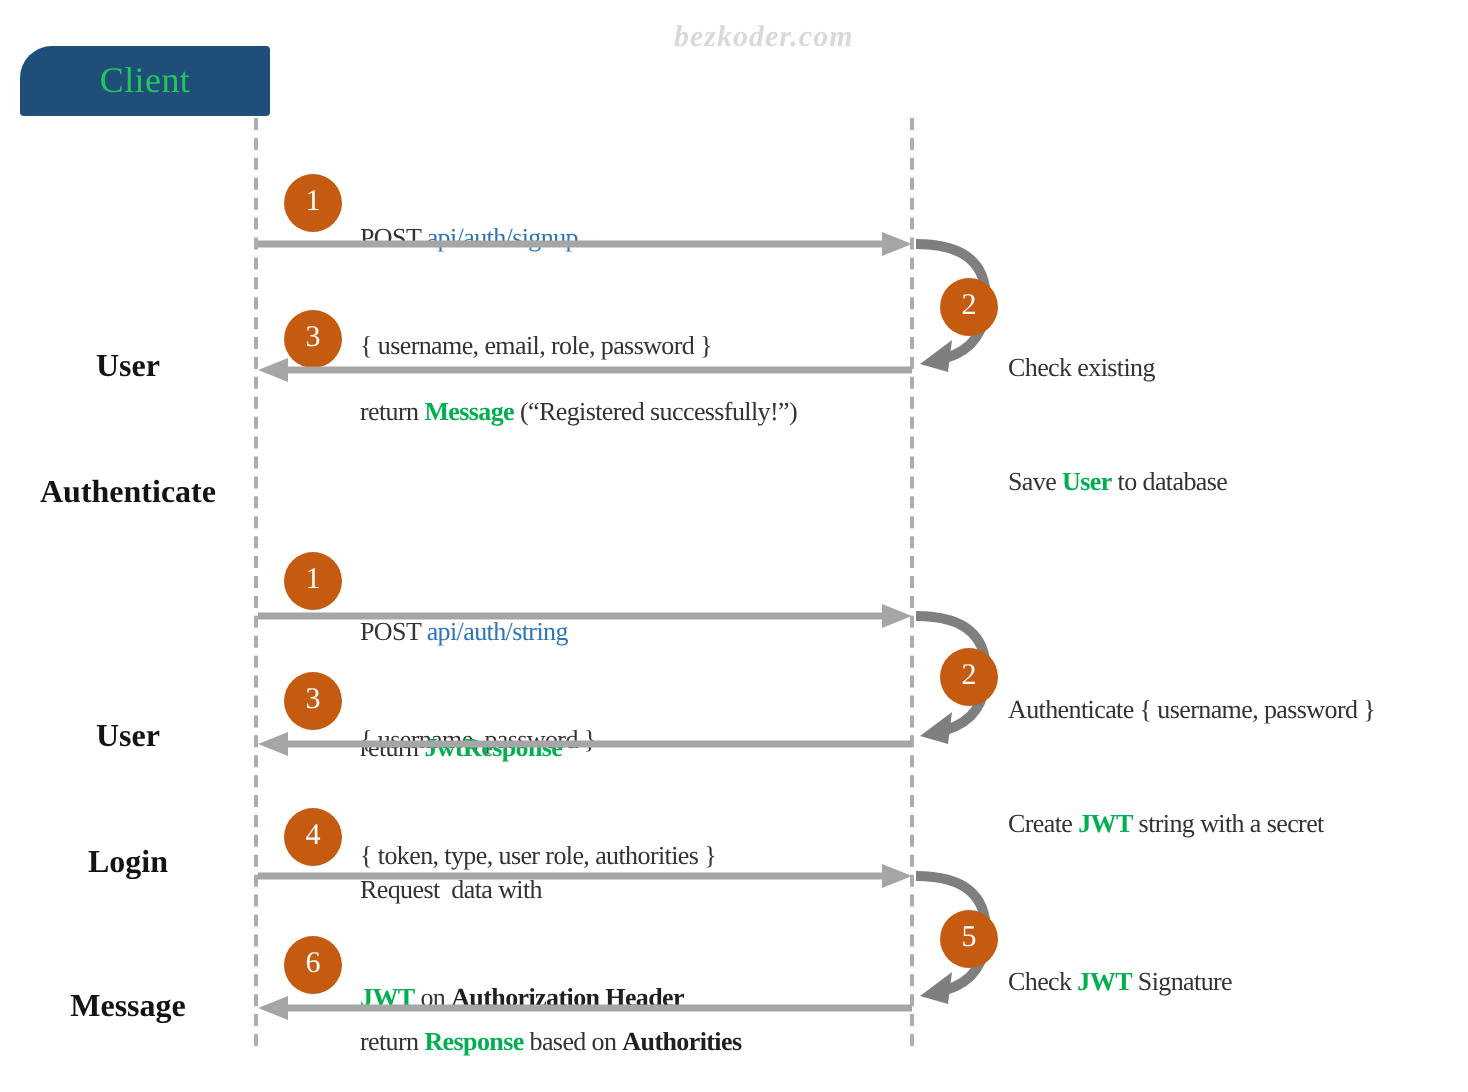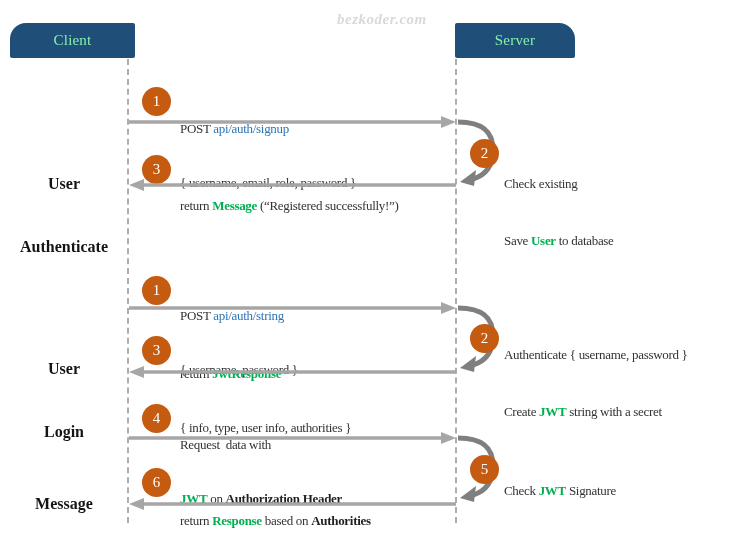--- a/index.html
+++ b/index.html
@@ -7,22 +7,22 @@
   .stage {
     position:relative; width:734px; height:532px; background:#ffffff;
     font-family:Liberation Serif, serif; color:#333333; overflow:hidden;
   }
   .watermark {
     position:absolute; left:337px; top:11px; font-size:15px; font-style:italic;
     font-weight:bold; color:#d9d9d9; letter-spacing:0.5px;
     text-shadow:0 1px 0 #ffffff;
   }
   .actor-box {
-    position:absolute; top:23px; height:35px; background:#1F4E79; color:#86efac;
-    display:flex; align-items:center; justify-content:center; font-size:15px;
+    position:absolute; top:23px; height:35px; background:#1F4E79; color:#22c55e;
+    display:flex; align-items:center; justify-content:center; font-size:18px;
     letter-spacing:0.2px;
   }
   .actor-client { left:10px;  width:125px; border-radius:16px 2px 2px 2px; }
   .actor-server { left:455px; width:120px; border-radius:2px 16px 2px 2px; }
   .lifeline {
     position:absolute; top:59px; height:464px; width:0;
     border-left:2px dashed #adadad;
   }
   .lifeline-client { left:127px; }
   .lifeline-server { left:455px; }
@@ -50,42 +50,39 @@
 </head>
 <body>
 
 <div class="stage">
 
   <div class="watermark">bezkoder.com</div>
 
   <div class="actor-box actor-client">
     <span>Client</span>
   </div>
-  <div class="actor-box actor-server">
-    <span>Server</span>
-  </div>
 
   <div class="lifeline lifeline-client"></div>
   <div class="lifeline lifeline-server"></div>
 
   <div class="section-label" style="top:131px">
     <div>User</div>
     <div>Authenticate</div>
   </div>
   <div class="section-label" style="top:316px">
     <div>User</div>
     <div>Login</div>
   </div>
   <div class="section-label" style="top:451px">
     <div>Message</div>
     
   </div>
 
   <div class="step-circle" style="left:142px; top:87px">1</div>
-  <div class="msg" style="left:180px; top:84px">
+  <div class="msg" style="left:180px; top:74px">
     <div><span>POST </span><span class="kw-blue">api/auth/signup</span></div>
     <div>{ username, email, role, password }</div>
   </div>
   <svg class="arrow" style="top:115px">
     <line x1="0" y1="7" x2="313" y2="7" stroke="#A6A6A6" stroke-width="3.5"></line>
     <polygon points="312,1 327,7 312,13" fill="#A6A6A6"></polygon>
   </svg>
 
   <svg class="loop-arrow" style="top:118px" viewBox="0 0 42 68">
     <path d="M 1 4 C 28 4, 36 16, 36 32 C 36 48, 29 57, 16 61" fill="none" stroke="#7F7F7F" stroke-width="5"></path>
@@ -122,21 +119,21 @@
   </svg>
   <div class="step-circle" style="left:470px; top:324px">2</div>
   <div class="msg server-msg" style="left:504px; top:307px">
     <div>Authenticate { username, password }</div>
     <div><span>Create </span><span class="kw-green">JWT</span><span> string with a secret</span></div>
   </div>
 
   <div class="step-circle" style="left:142px; top:336px">3</div>
   <div class="msg" style="left:180px; top:329px">
     <div><span>return </span><span class="kw-green">JwtResponse</span></div>
-    <div>{ info, type, user info, authorities }</div>
+    <div>{ token, type, user role, authorities }</div>
   </div>
   <svg class="arrow" style="top:365px">
     <line x1="14" y1="7" x2="327" y2="7" stroke="#A6A6A6" stroke-width="3.5"></line>
     <polygon points="15,1 0,7 15,13" fill="#A6A6A6"></polygon>
   </svg>
 
   <div class="step-circle" style="left:142px; top:404px">4</div>
   <div class="msg" style="left:180px; top:400px">
     <div>Request  data with</div>
     <div><span class="kw-green">JWT</span><span> on </span><span class="kw-bold">Authorization Header</span></div>

